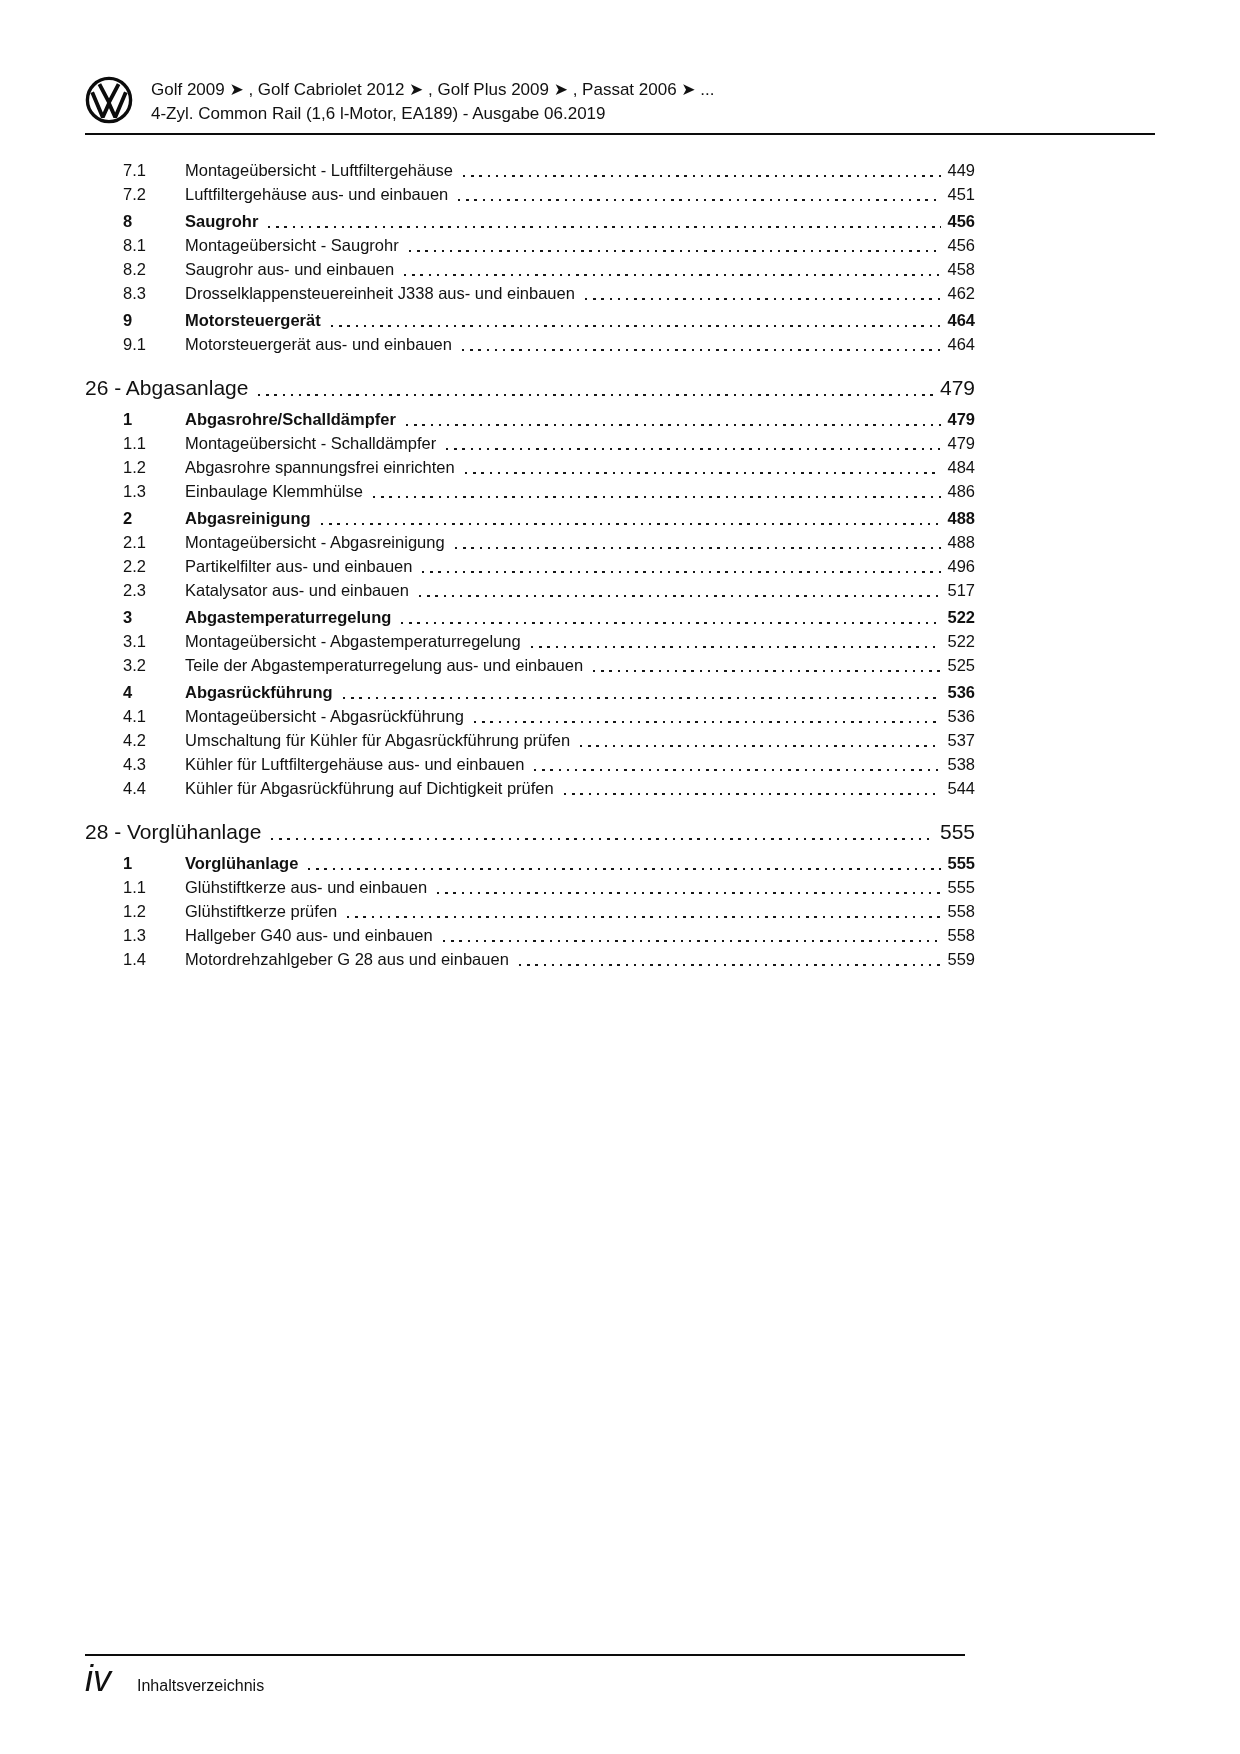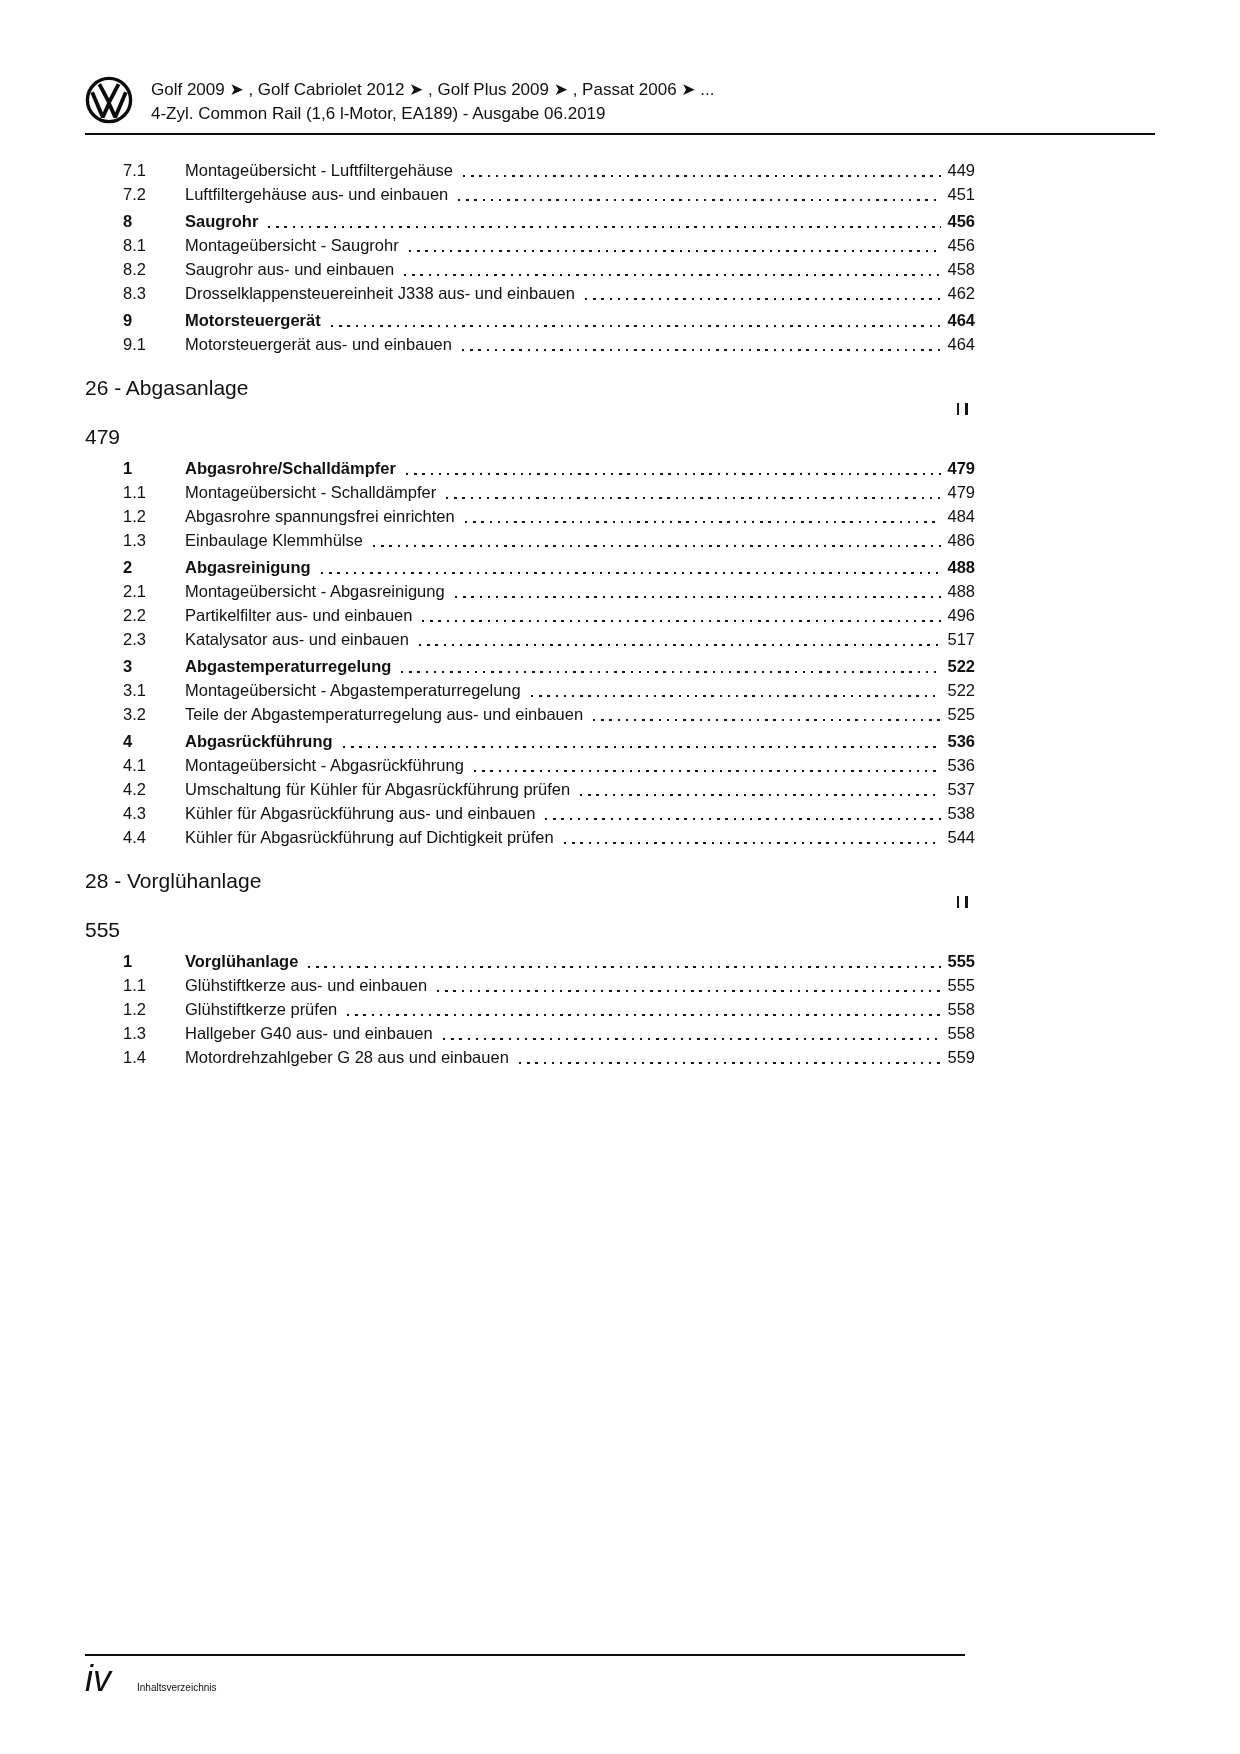--- a/index.html
+++ b/index.html
@@ -42,29 +42,29 @@
     flex: 1 1 12px;
     min-width: 12px;
     height: 2.4px;
     align-self: flex-end;
     margin: 0 6px 5px 10px;
     background-image: repeating-linear-gradient(
       to right, #161616 0, #161616 2.4px, transparent 2.4px, transparent 8.2px);
   }
   .page-num { flex: 0 0 auto; }
   .section { font-weight: bold; margin-top: 3px; }
-  .chapter { font-size: 21px; line-height: 30px; margin-top: 17px; margin-bottom: 4px; flex-direction: column; }
+  .chapter { font-size: 21px; line-height: 30px; margin-top: 17px; margin-bottom: 4px; }
   .chapter .leader { margin-bottom: 7px; }
 
   
   .doc-footer { position: absolute; left: 85px; top: 1654px; width: 880px; }
   .footer-rule { border-top: 2px solid #0c0c0c; height: 0; }
   .footer-text { display: flex; align-items: baseline; gap: 26px; margin-top: 8px; }
   .roman { font-size: 36px; font-style: italic; line-height: 30px; }
-  .footer-label { font-size: 10px; }
+  .footer-label { font-size: 16px; }
 </style>
 </head>
 <body>
 
 <div class="sheet">
 
   <header class="doc-header">
     <div class="header-inner">
       <span class="vw-logo">
         <svg viewBox="0 0 100 100" width="48" height="48" aria-hidden="true">
@@ -215,21 +215,21 @@
     <span class="page-num">536</span>
   </div>
       <div class="row sub">
     <span class="num">4.2</span>
     <span class="title">Umschaltung für Kühler für Abgasrückführung prüfen</span>
     <span class="leader"></span>
     <span class="page-num">537</span>
   </div>
       <div class="row sub">
     <span class="num">4.3</span>
-    <span class="title">Kühler für Abgasrückführung aus- und einbauen</span>
+    <span class="title">Kühler für Luftfiltergehäuse aus- und einbauen</span>
     <span class="leader"></span>
     <span class="page-num">538</span>
   </div>
       <div class="row sub">
     <span class="num">4.4</span>
     <span class="title">Kühler für Abgasrückführung auf Dichtigkeit prüfen</span>
     <span class="leader"></span>
     <span class="page-num">544</span>
   </div>
       <div class="row chapter">

